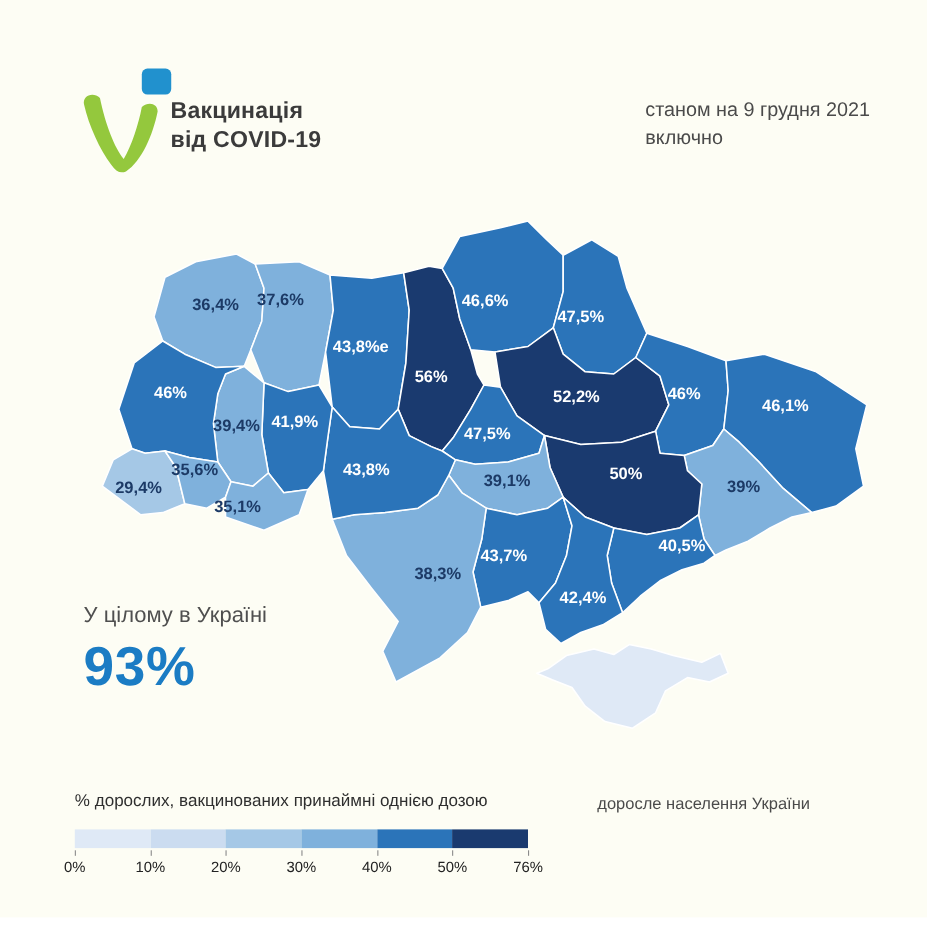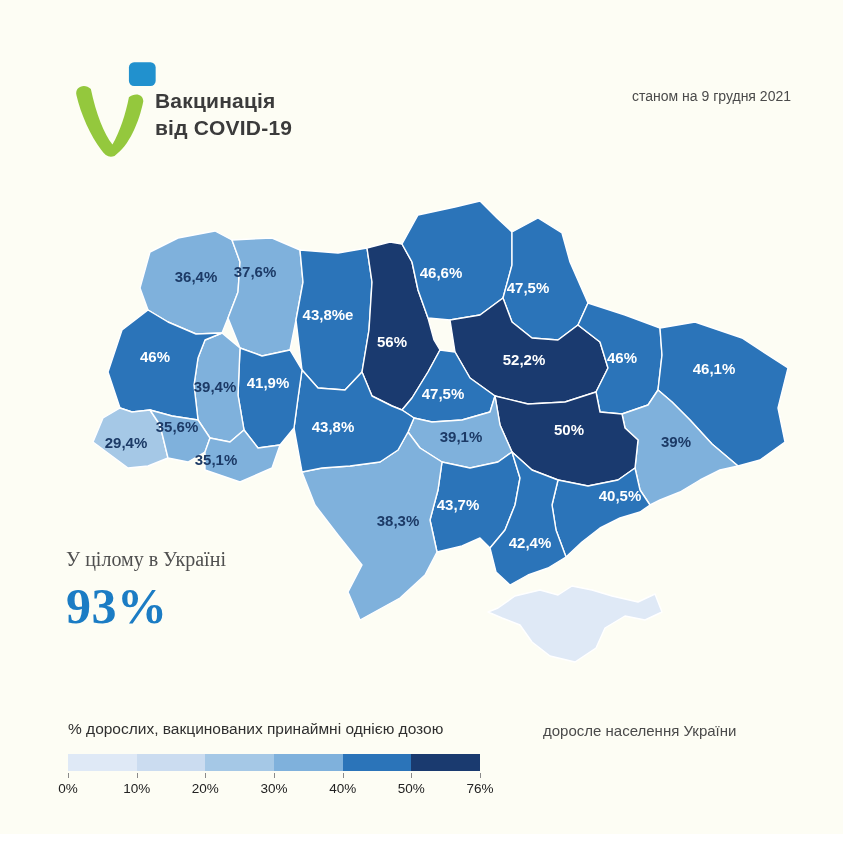--- a/index.html
+++ b/index.html
@@ -6,29 +6,29 @@
   body{font-family:"Liberation Sans",sans-serif;}
   .page{
     position:relative;width:843px;height:834px;overflow:hidden;
     background:#fdfdf4;
   }
   
   .logo{position:absolute;left:70px;top:52px;width:88px;height:108px;}
   .brand{position:absolute;left:155px;top:88px;font-size:21px;font-weight:bold;
     color:#3b3b3b;line-height:1.28;letter-spacing:.2px;}
   .dateblock{position:absolute;right:52px;top:86px;text-align:left;
-    font-size:14px;color:#4a4a4a;line-height:1.45;}
+    font-size:18px;color:#4a4a4a;line-height:1.45;}
   
   .map-svg{position:absolute;left:0;top:0;width:843px;height:843px;}
   .region{stroke:#ffffff;stroke-width:1.4;stroke-linejoin:round;}
   .map-label{font-family:"Liberation Sans",sans-serif;font-size:15px;font-weight:bold;}
   .map-label.dark{fill:#1c3a66;}
   .map-label.light{fill:#ffffff;}
   
-  .summary{position:absolute;left:66px;top:548px;font-family:Liberation Serif, serif;}
+  .summary{position:absolute;left:76px;top:548px;}
   .summary .lbl{font-size:20px;color:#4f4f4f;}
   .summary .val{font-size:50px;font-weight:bold;color:#1b7cc4;margin-top:6px;letter-spacing:.5px;}
   
   .legend{position:absolute;left:68px;top:720px;width:412px;}
   .legend-title{font-size:15.5px;color:#2f2f2f;margin-bottom:16px;}
   .ramp{display:flex;height:17px;width:100%;}
   .ramp i{flex:1 1 0;display:block;}
   .tickrow{position:relative;height:26px;margin-top:2px;}
   .tickrow .tickmark{position:absolute;top:0;width:1px;height:5px;background:#8a8a8a;}
   .tickrow .ticklabel{position:absolute;top:8px;transform:translateX(-50%);
@@ -49,20 +49,21 @@
              C20,82 10,60 6,42 Z"></path>
   </svg>
 
   <div class="brand">
     <div>Вакцинація</div>
     <div>від COVID-19</div>
   </div>
 
   <div class="dateblock">
     <div>станом на 9 грудня 2021</div>
+    <div>включно</div>
   </div>
 
   <svg class="map-svg" viewBox="0 0 843 843">
     <path class="region" d="M140,288 L150,252 L178,238 L215,231 L232,240 L240,262 L238,292 L228,318 L222,333 L196,334 L168,322 L148,310 Z" fill="#7fb1dc"></path>
     <path class="region" d="M232,240 L272,238 L300,250 L303,282 L296,320 L290,350 L262,356 L240,348 L228,318 L238,292 L240,262 Z" fill="#7fb1dc"></path>
     <path class="region" d="M300,250 L338,253 L367,248 L372,282 L369,330 L362,372 L345,390 L318,388 L302,370 L296,320 L303,282 Z" fill="#2b74b9"></path>
     <path class="region" d="M367,248 L390,242 L402,244 L412,262 L418,290 L428,318 L434,340 L440,350 L428,372 L412,398 L402,410 L392,406 L372,396 L362,372 L369,330 L372,282 Z" fill="#1a3a6f"></path>
     <path class="region" d="M402,244 L418,215 L455,207 L480,201 L497,218 L512,232 L512,265 L503,298 L480,315 L450,320 L428,318 L418,290 L412,262 Z" fill="#2b74b9"></path>
     <path class="region" d="M512,232 L538,218 L562,233 L570,262 L588,303 L578,325 L558,340 L532,338 L512,322 L503,298 L512,265 Z" fill="#2b74b9"></path>
     <path class="region" d="M503,298 L512,322 L532,338 L558,340 L578,325 L600,342 L608,368 L596,392 L565,402 L528,404 L495,396 L470,378 L455,352 L450,320 L480,315 Z" fill="#1a3a6f"></path>

